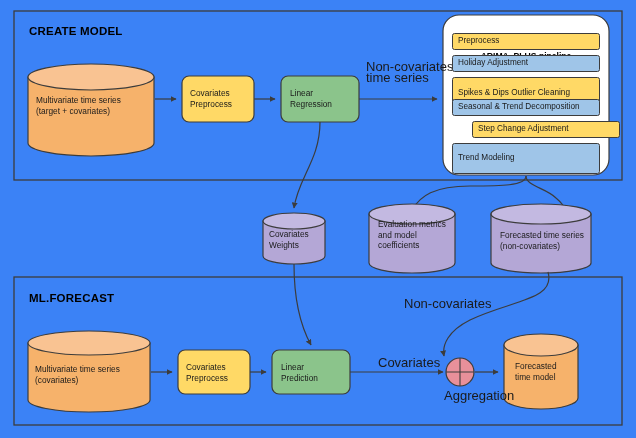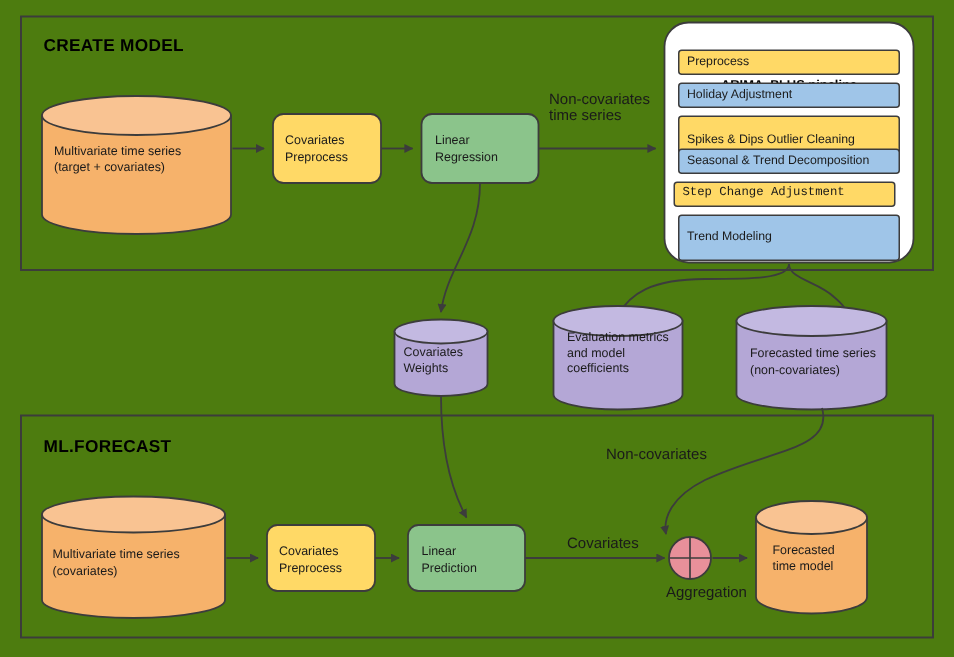--- a/index.html
+++ b/index.html
@@ -9,21 +9,21 @@
     background: #ffffff;
   }
   body {
     font-family: "Liberation Sans", sans-serif;
     color: #000000;
   }
   #diagram {
     position: relative;
     width: 636px;
     height: 438px;
-    background: #4d7c0f;
+    background: #3b82f6;
     overflow: hidden;
   }
   #diagram svg.layer {
     position: absolute;
     left: 0;
     top: 0;
     width: 636px;
     height: 438px;
     overflow: visible;
   }
@@ -38,21 +38,21 @@
   .nodelabel {
     position: absolute;
     font-size: 8.3px;
     line-height: 10.6px;
     color: #1a1a1a;
     white-space: pre;
     pointer-events: none;
   }
   .edgelabel {
     position: absolute;
-    font-size: 10px;
+    font-size: 13px;
     line-height: 10.6px;
     color: #1a1a1a;
     white-space: pre;
   }
   .pipeline-title {
     position: absolute;
     font-size: 8.6px;
     font-weight: bold;
     color: #000;
     text-align: center;
@@ -166,21 +166,21 @@
 
   <div class="edgelabel" style="left:366px; top:62px;">Non-covariates
 time series</div>
 
   <div class="pipeline-title" style="left:443px; top:19px; width:166px;margin-top:32px;">ARIMA_PLUS pipeline</div>
 
   <div class="steprow" style="left:452px; top:33px;  width:148px; height:17px; background:#ffd966;">Preprocess</div>
   <div class="steprow" style="left:452px; top:55px;  width:148px; height:17px; background:#9fc5e8;">Holiday Adjustment</div>
   <div class="steprow" style="left:452px; top:77px;  width:148px; height:32px; background:#ffd966;">Spikes &amp; Dips Outlier Cleaning</div>
   <div class="steprow" style="left:452px; top:99px;  width:148px; height:17px; background:#9fc5e8;">Seasonal &amp; Trend Decomposition</div>
-  <div class="steprow" style="left:449px; top:121px; width:148px; height:17px; background:#ffd966;font-family:Liberation Mono, monospace;">Step Change Adjustment</div>
+  <div class="steprow" style="left:472px; top:121px; width:148px; height:17px; background:#ffd966;">Step Change Adjustment</div>
   <div class="steprow" style="left:452px; top:143px; width:148px; height:31px; background:#9fc5e8;">Trend Modeling</div>
 
   <div class="nodelabel" style="left:269px; top:229px;">Covariates
 Weights</div>
 
   <div class="nodelabel" style="left:378px; top:219px;">Evaluation metrics
 and model
 coefficients</div>
 
   <div class="nodelabel" style="left:500px; top:230px;">Forecasted time series

